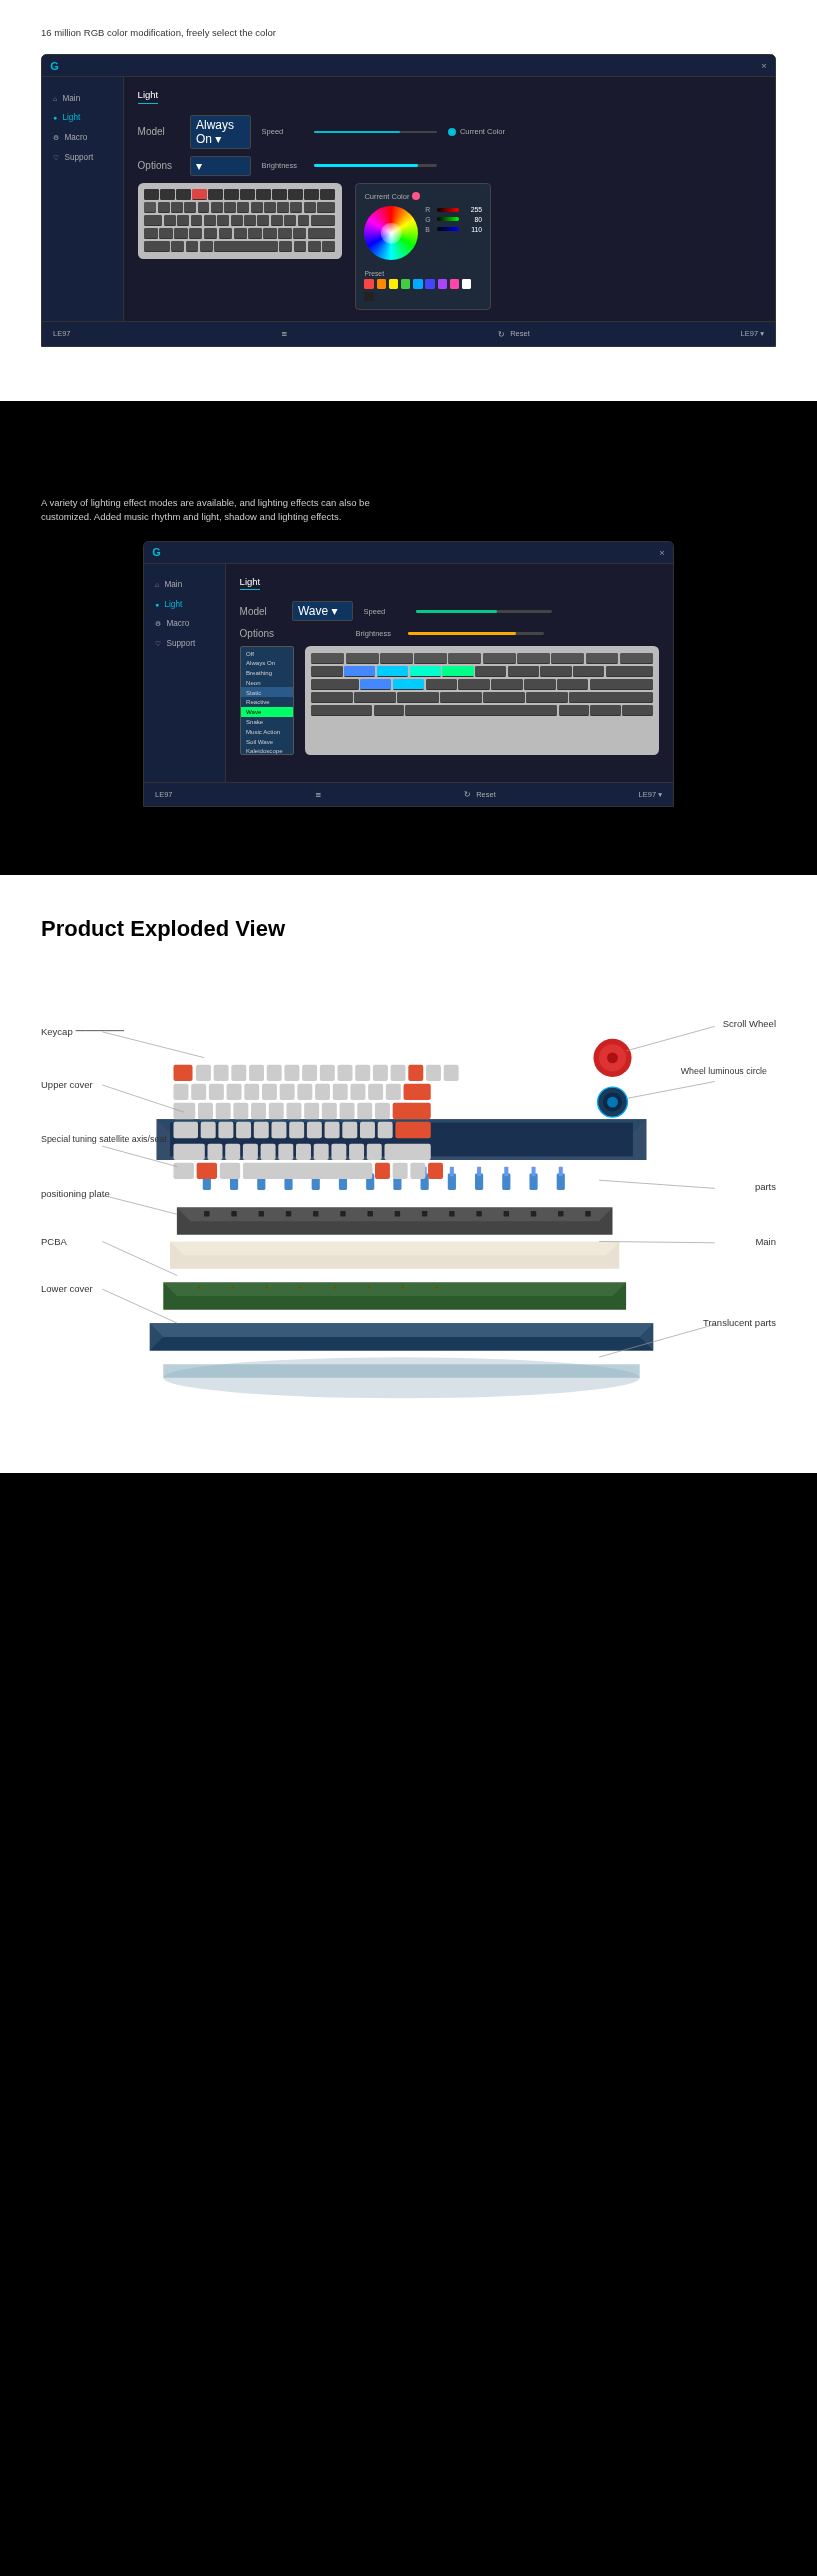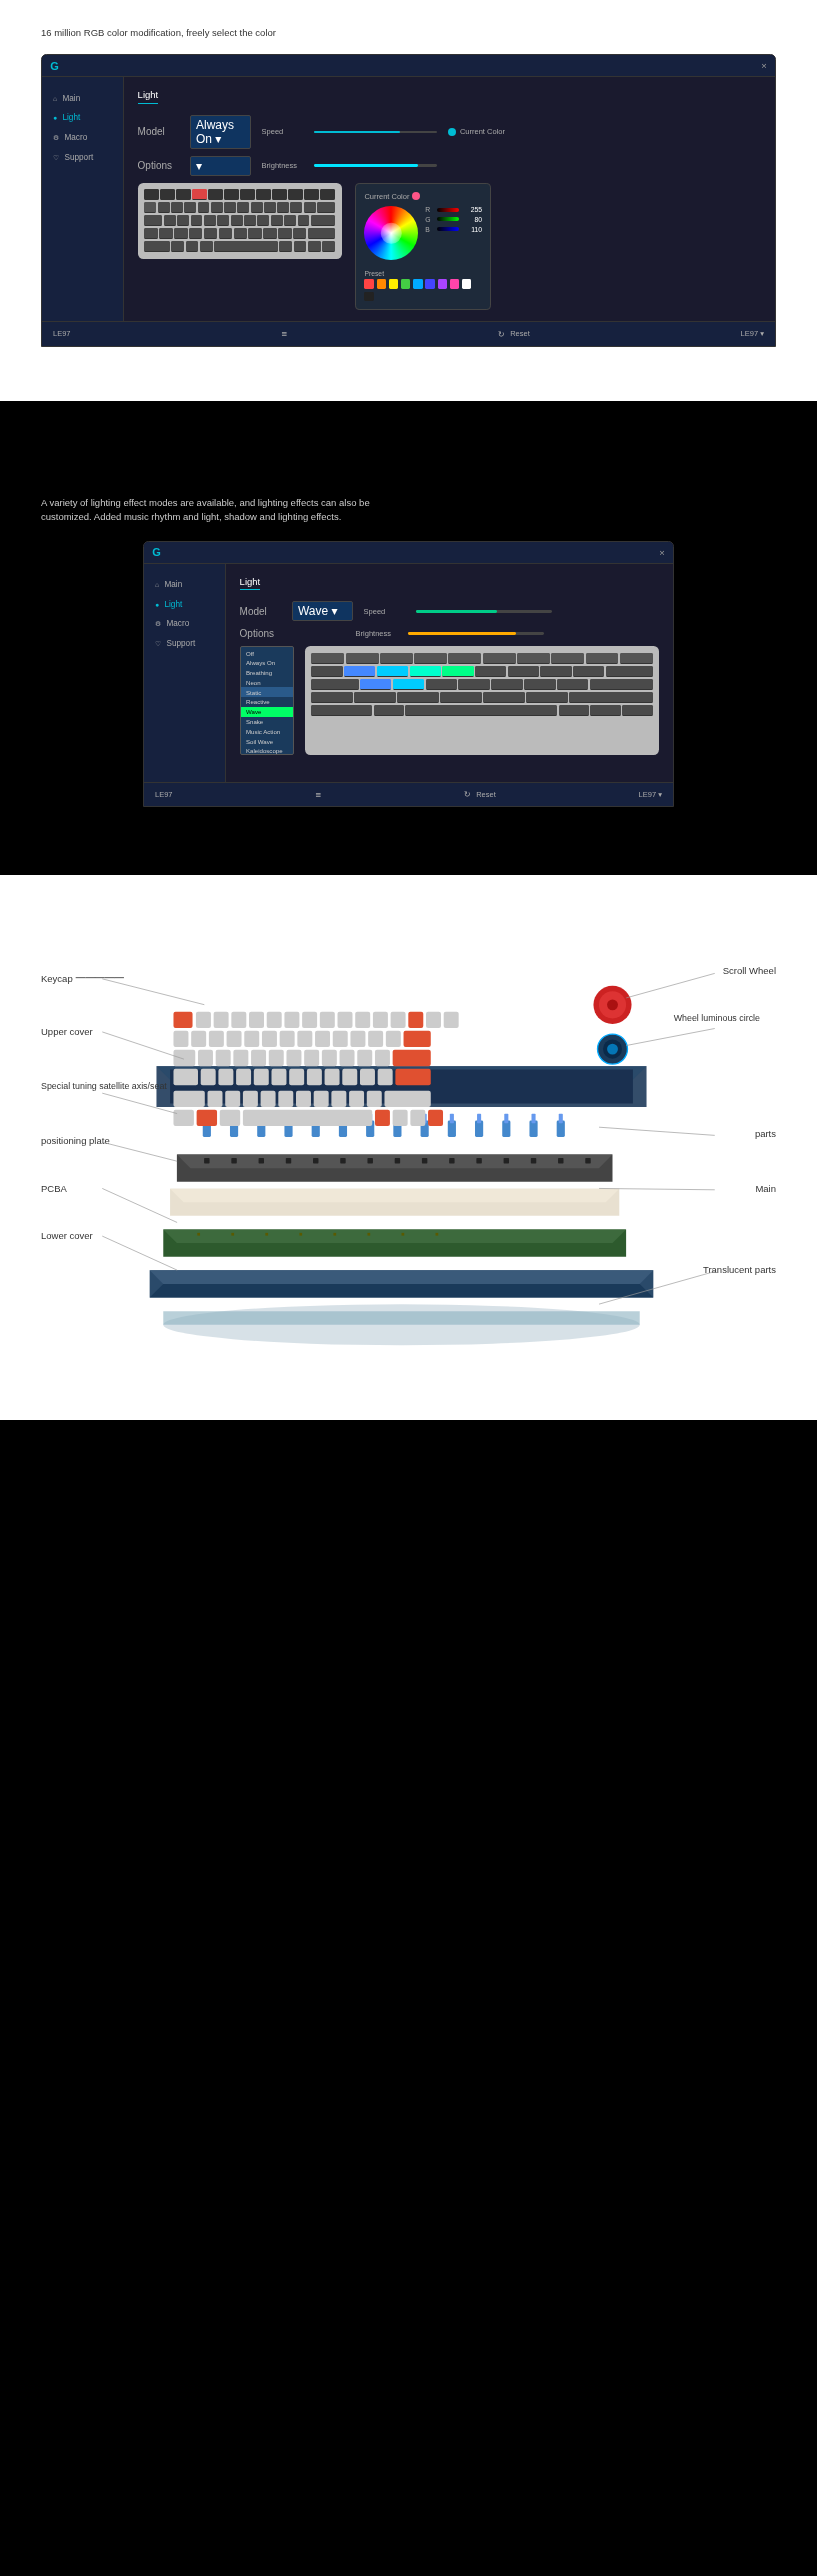--- a/index.html
+++ b/index.html
@@ -702,20 +702,21 @@
         <span class="bottom-btn">Reset</span>
       </div>
       <span class="bottom-label">LE97 ▾</span>
     </div>
   </div>
 </div>
 
 <div style="background:#000; height:68px;"></div>
 
 <div class="section-exploded">
+  <h1 class="exploded-title">Product Exploded View</h1>
 
   <div class="exploded-diagram">
 
     <svg width="613" height="422" viewBox="0 0 900 620" style="position:absolute; left:54px; top:13.6px;">
 
       <g transform="translate(0, 0)">
 
         <ellipse cx="450" cy="580" rx="350" ry="30" fill="#b0c4d0" opacity="0.5"></ellipse>
         <path d="M100,560 L800,560 L800,580 L100,580 Z" fill="#8ab0c0" opacity="0.6"></path>
 
@@ -927,21 +928,21 @@
     <div style="position:absolute; left:0; top:266px;">
       <span class="exp-label" style="position:static; font-size:9.5px; color:#333;">PCBA</span>
     </div>
     <div style="position:absolute; left:0; top:313px;">
       <span class="exp-label" style="position:static; font-size:9.5px; color:#333;">Lower cover</span>
     </div>
 
     <div style="position:absolute; right:0; top:48px;">
       <span class="exp-label" style="position:static; font-size:9.5px; color:#333;">Scroll Wheel</span>
     </div>
-    <div style="position:absolute; right:16px; top:95px;">
+    <div style="position:absolute; right:9px; top:95px;">
       <span class="exp-label" style="position:static; font-size:8.9px; color:#333; line-height:1.3;">Wheel luminous circle</span>
     </div>
     <div style="position:absolute; right:0; top:211px;">
       <span class="exp-label" style="position:static; font-size:9.5px; color:#333;">parts</span>
     </div>
     <div style="position:absolute; right:0; top:266px;">
       <span class="exp-label" style="position:static; font-size:9.5px; color:#333;">Main</span>
     </div>
     <div style="position:absolute; right:0; top:347px;">
       <span class="exp-label" style="position:static; font-size:9.5px; color:#333;">Translucent parts</span>

